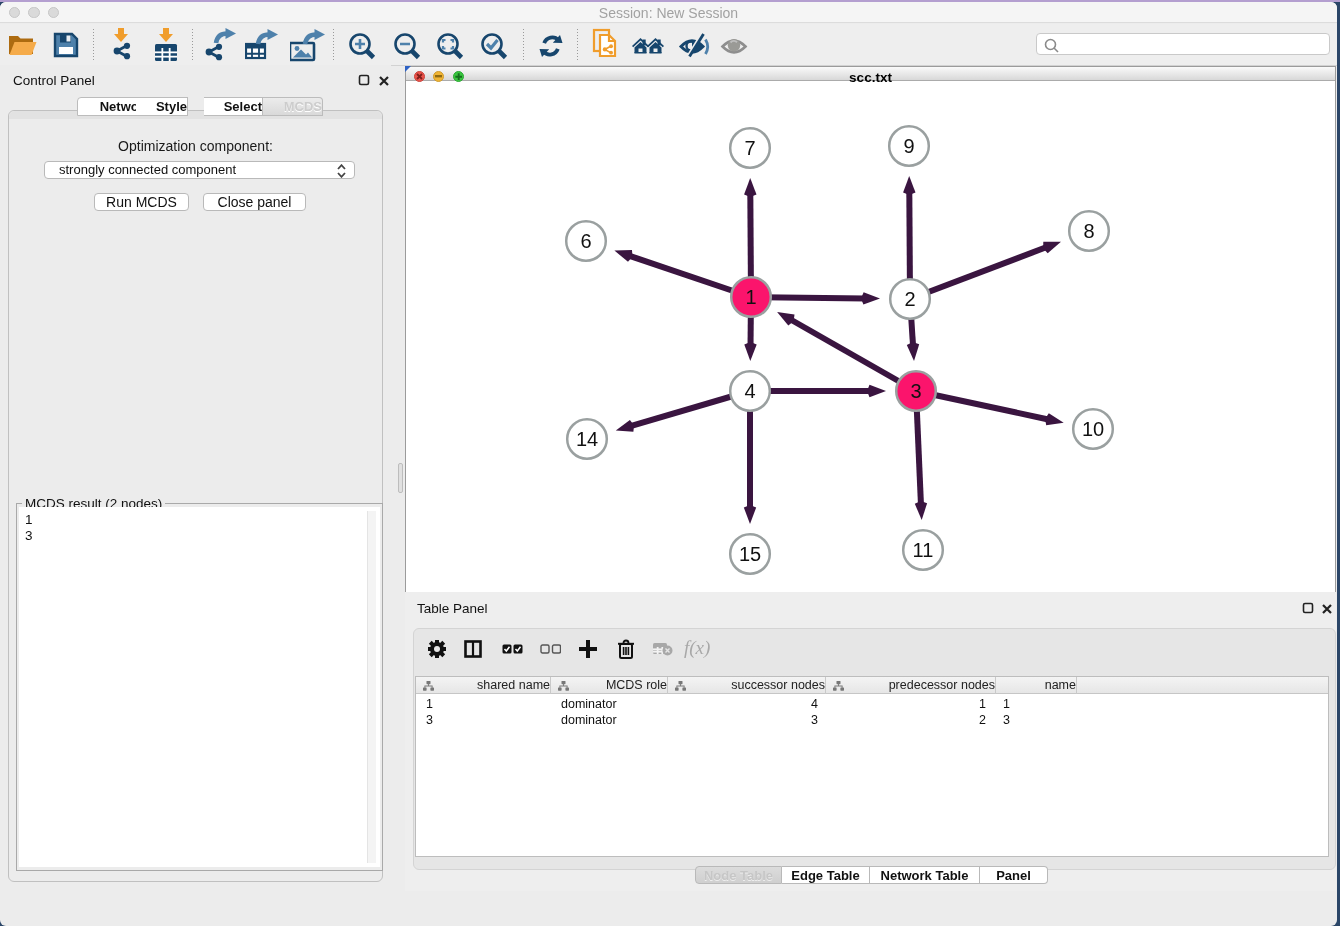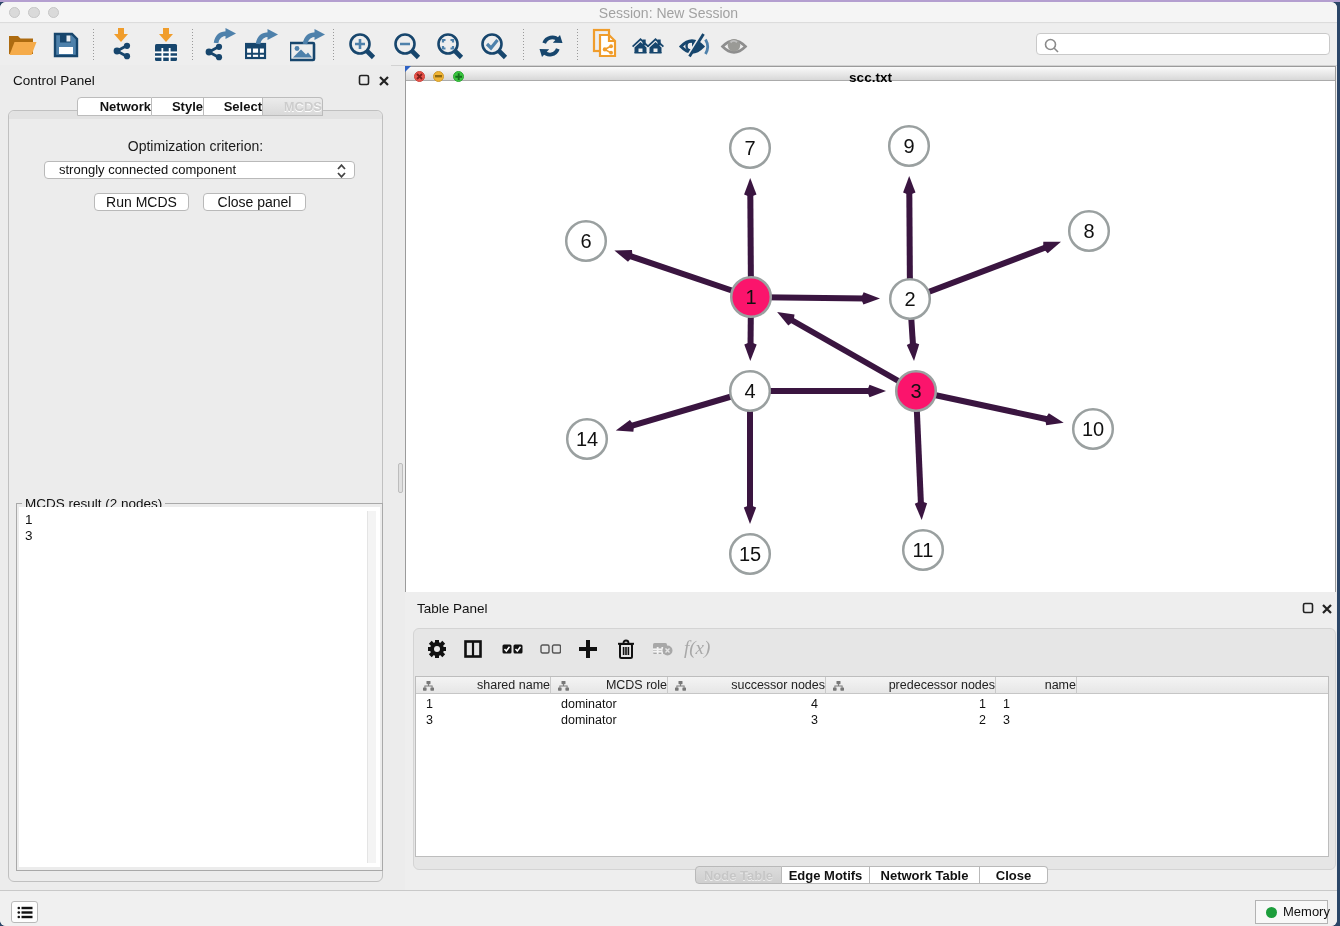--- a/index.html
+++ b/index.html
@@ -210,24 +210,24 @@
     <div id="cp-title">Control Panel</div>
     <svg style="position:absolute;left:358px;top:9px;" width="12" height="12" viewBox="0 0 12 12">
         <rect x="1.5" y="1.5" width="9" height="9" rx="1.5" fill="none" stroke="#222" stroke-width="1.6"></rect>
       </svg>
       <svg style="position:absolute;left:378px;top:9.5px;" width="12" height="12" viewBox="0 0 12 12">
         <path d="M2 2 L10 10 M10 2 L2 10" stroke="#222" stroke-width="2.2"></path>
       </svg>
     <div id="cp-box"></div>
     <div id="cp-band"></div>
     <div class="tab" style="left:77px; width:75px; border-radius:4px 0 0 0;">Network</div>
-    <div class="tab" style="left:152px; width:52px; border-left:none;">Style</div>
+    <div class="tab" style="left:136px; width:52px; border-left:none;">Style</div>
     <div class="tab" style="left:204px; width:59px; border-left:none;">Select</div>
     <div class="tab" style="left:263px; width:60px; border-left:none; border-radius:0 4px 0 0; background:linear-gradient(#ececec,#d9d9d9); color:#ccc; text-shadow:0 1px 0 #fff;padding-left:12px;">MCDS</div>
-    <div id="optlabel">Optimization criterion:</div>
+    <div id="optlabel">Optimization component:</div>
     <div id="dropdown">strongly connected component<svg width="11" height="14" style="position:absolute;right:7px;top:1.5px;" viewBox="0 0 11 14">
           <path d="M2 5 L5.5 1.2 L9 5" fill="none" stroke="#444" stroke-width="1.8"></path>
           <path d="M2 9 L5.5 12.8 L9 9" fill="none" stroke="#444" stroke-width="1.8"></path>
         </svg></div>
     <div class="btn" style="left:94px; width:95px;">Run MCDS</div>
     <div class="btn" style="left:203px; width:103px;">Close panel</div>
     <div id="groupbox">
       <div id="gb-label">MCDS result (2 nodes)</div>
       <div id="gb-white">1<br>3<div id="gb-scroll"></div></div>
     </div>
@@ -412,37 +412,19 @@
         <div class="cell" style="left:252px; width:150px; top:19px; text-align:right;">4</div>
         <div class="cell" style="left:410px; width:160px; top:19px; text-align:right;">1</div>
         <div class="cell" style="left:587px; top:19px;">1</div>
         <div class="cell" style="left:10px; top:35px;">3</div>
         <div class="cell" style="left:145px; top:35px;">dominator</div>
         <div class="cell" style="left:252px; width:150px; top:35px; text-align:right;">3</div>
         <div class="cell" style="left:410px; width:160px; top:35px; text-align:right;">2</div>
         <div class="cell" style="left:587px; top:35px;">3</div>
     </div>
     <div class="btab" style="left:290px; width:87px; border-radius:4px 0 0 4px; background:linear-gradient(#dcdcdc,#cfcfcf); color:#c6c6c6; text-shadow:0 1px 0 #eee;">Node Table</div>
-    <div class="btab" style="left:377px; width:88px; border-left:none;">Edge Motifs</div>
+    <div class="btab" style="left:377px; width:88px; border-left:none;">Edge Table</div>
     <div class="btab" style="left:465px; width:110px; border-left:none;">Network Table</div>
-    <div class="btab" style="left:575px; width:68px; border-left:none; border-radius:0 4px 4px 0;">Close</div>
-  </div>
-  <div id="statusbar">
-    <div id="listbtn">
-        <svg style="position:absolute;left:5px;top:4px;" width="16" height="13" viewBox="0 0 16 13">
-          <g fill="#111">
-            <circle cx="1.8" cy="2" r="1.3"></circle>
-            <rect x="4.5" y="0.8" width="11" height="2.4"></rect>
-            <circle cx="1.8" cy="6.5" r="1.3"></circle>
-            <rect x="4.5" y="5.3" width="11" height="2.4"></rect>
-            <circle cx="1.8" cy="11" r="1.3"></circle>
-            <rect x="4.5" y="9.8" width="11" height="2.4"></rect>
-          </g>
-        </svg>
-      </div>
-    <div id="membtn">
-        <span style="position:absolute;left:10px;top:6px;width:11px;height:11px;border-radius:50%;background:#1d9e3c;"></span>
-        <span style="position:absolute;left:27px;top:3px;">Memory</span>
-      </div>
+    <div class="btab" style="left:575px; width:68px; border-left:none; border-radius:0 4px 4px 0;">Panel</div>
   </div>
 </div>
 <div id="topstrip"></div>
 <div style="position:absolute; right:0; top:0; width:2.5px; height:926px; background:#2b4668;"></div>
 
 </body></html>

